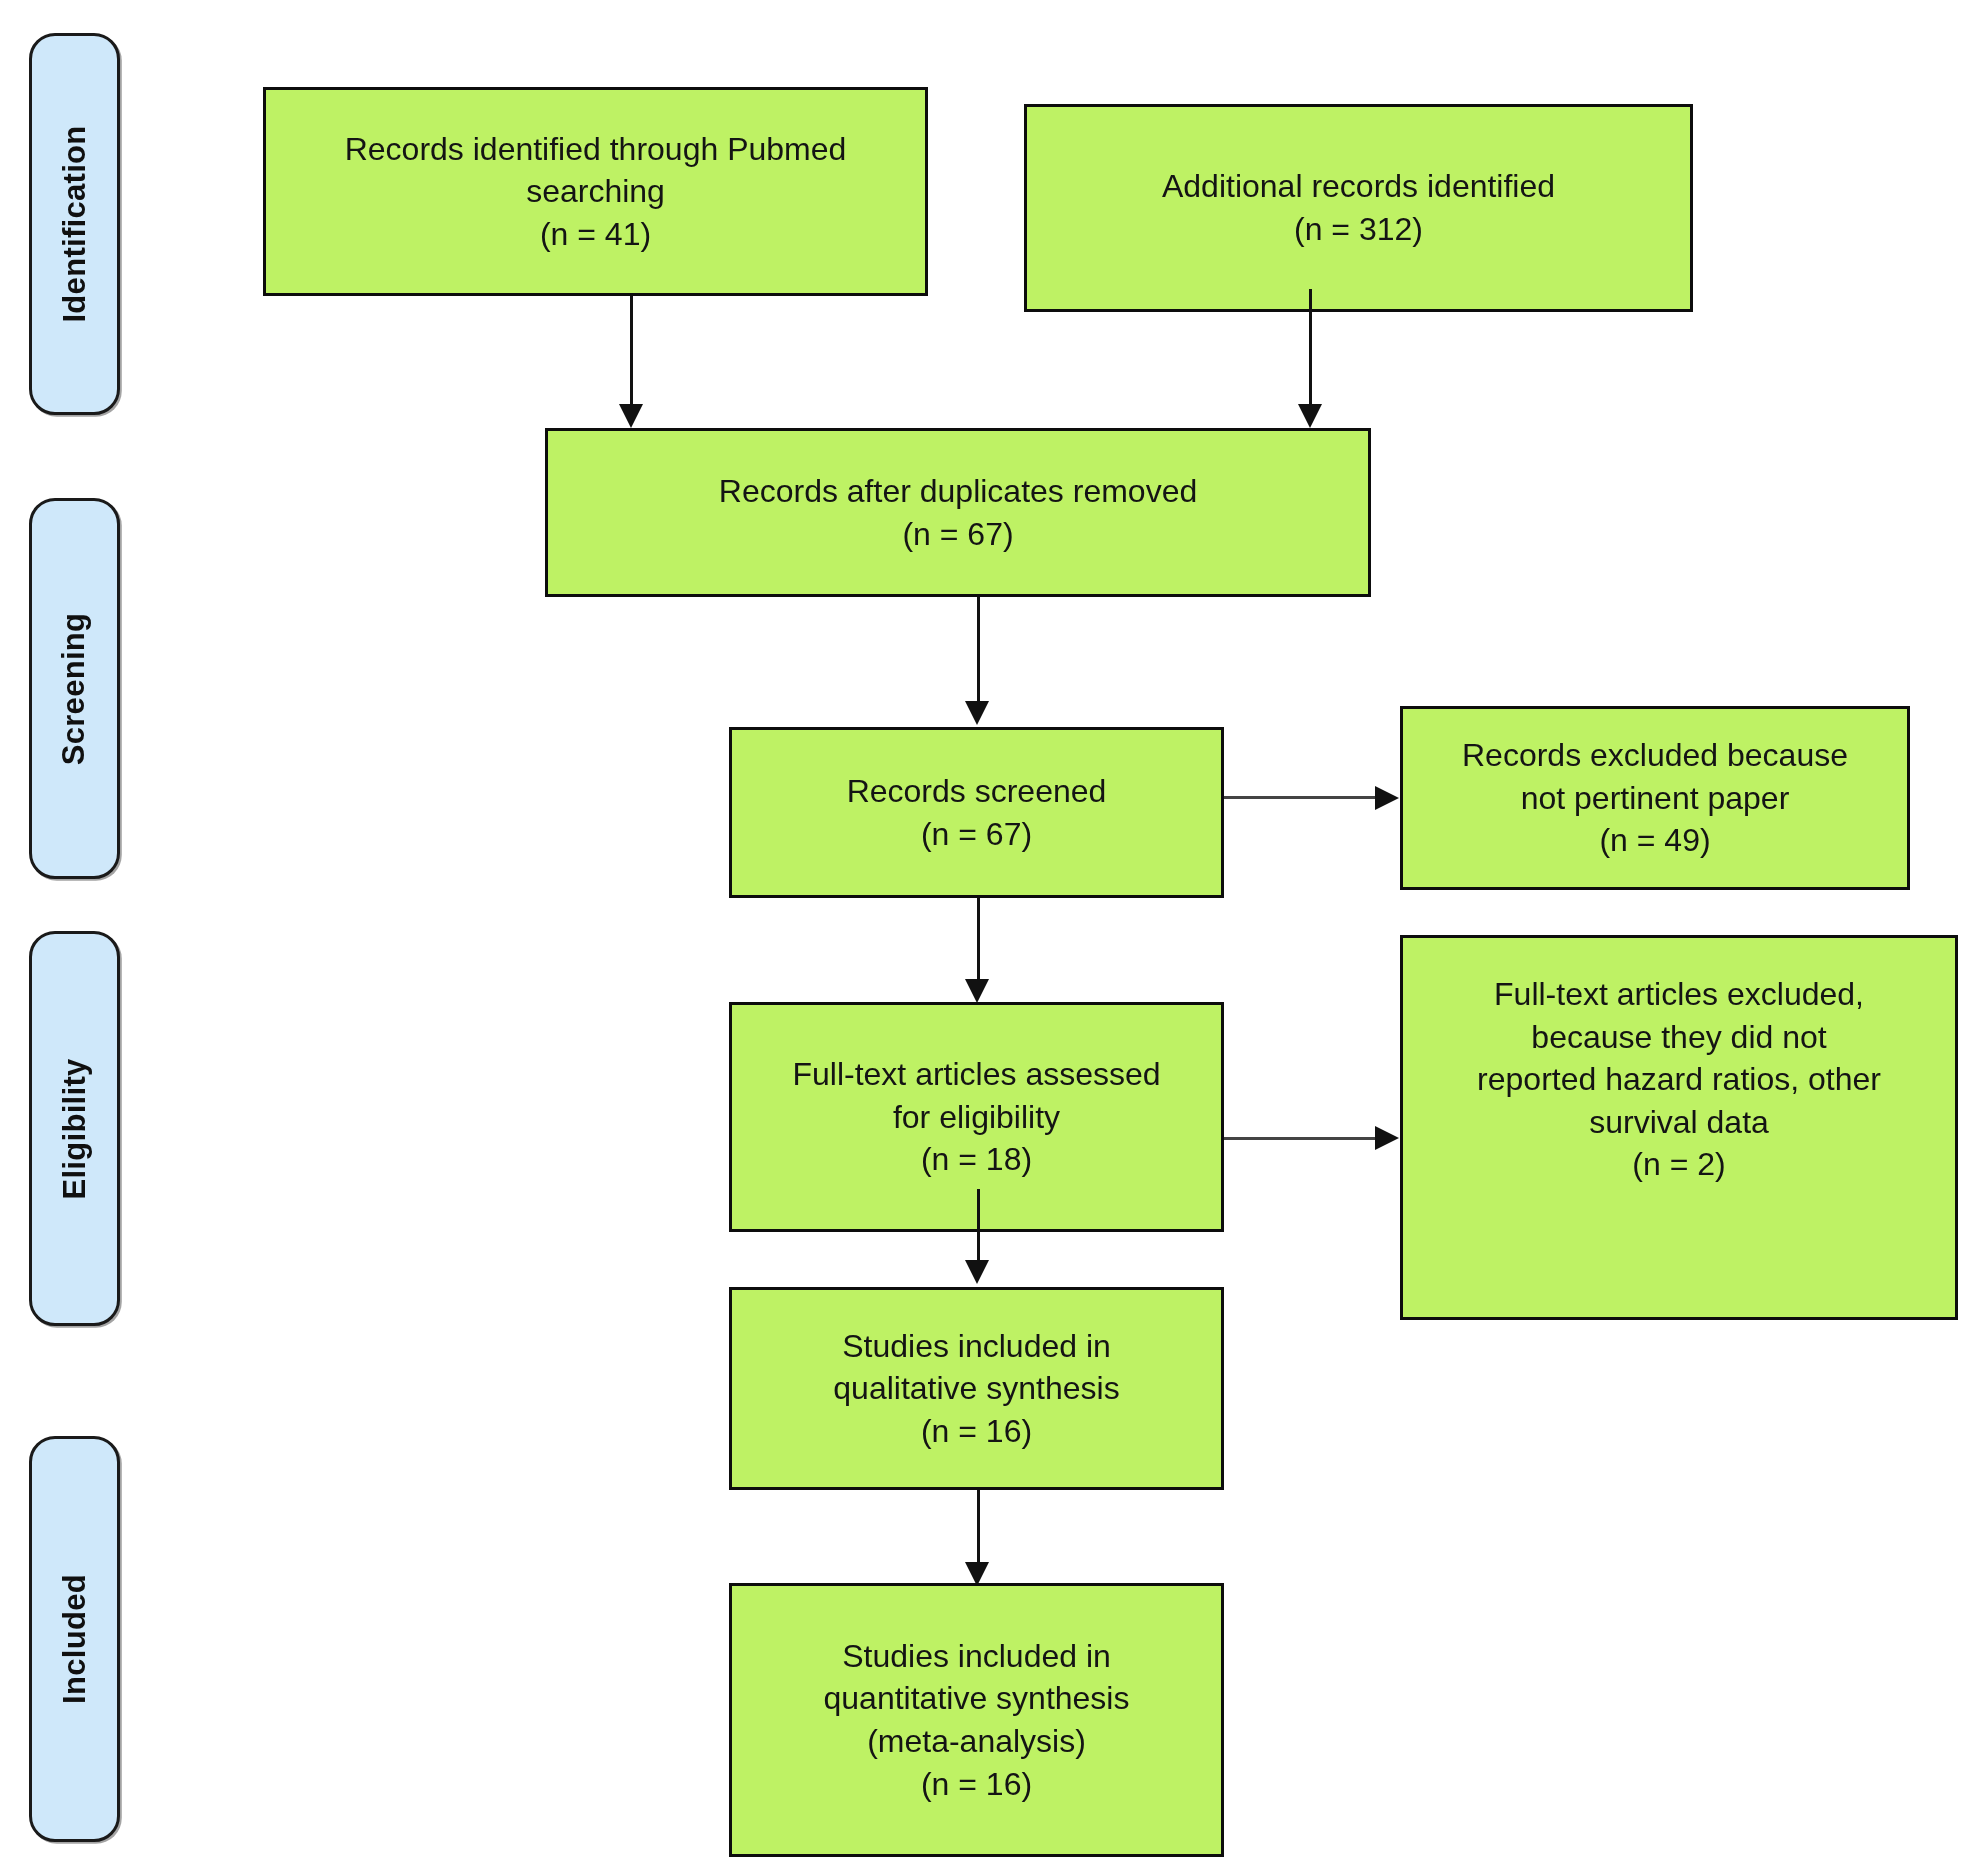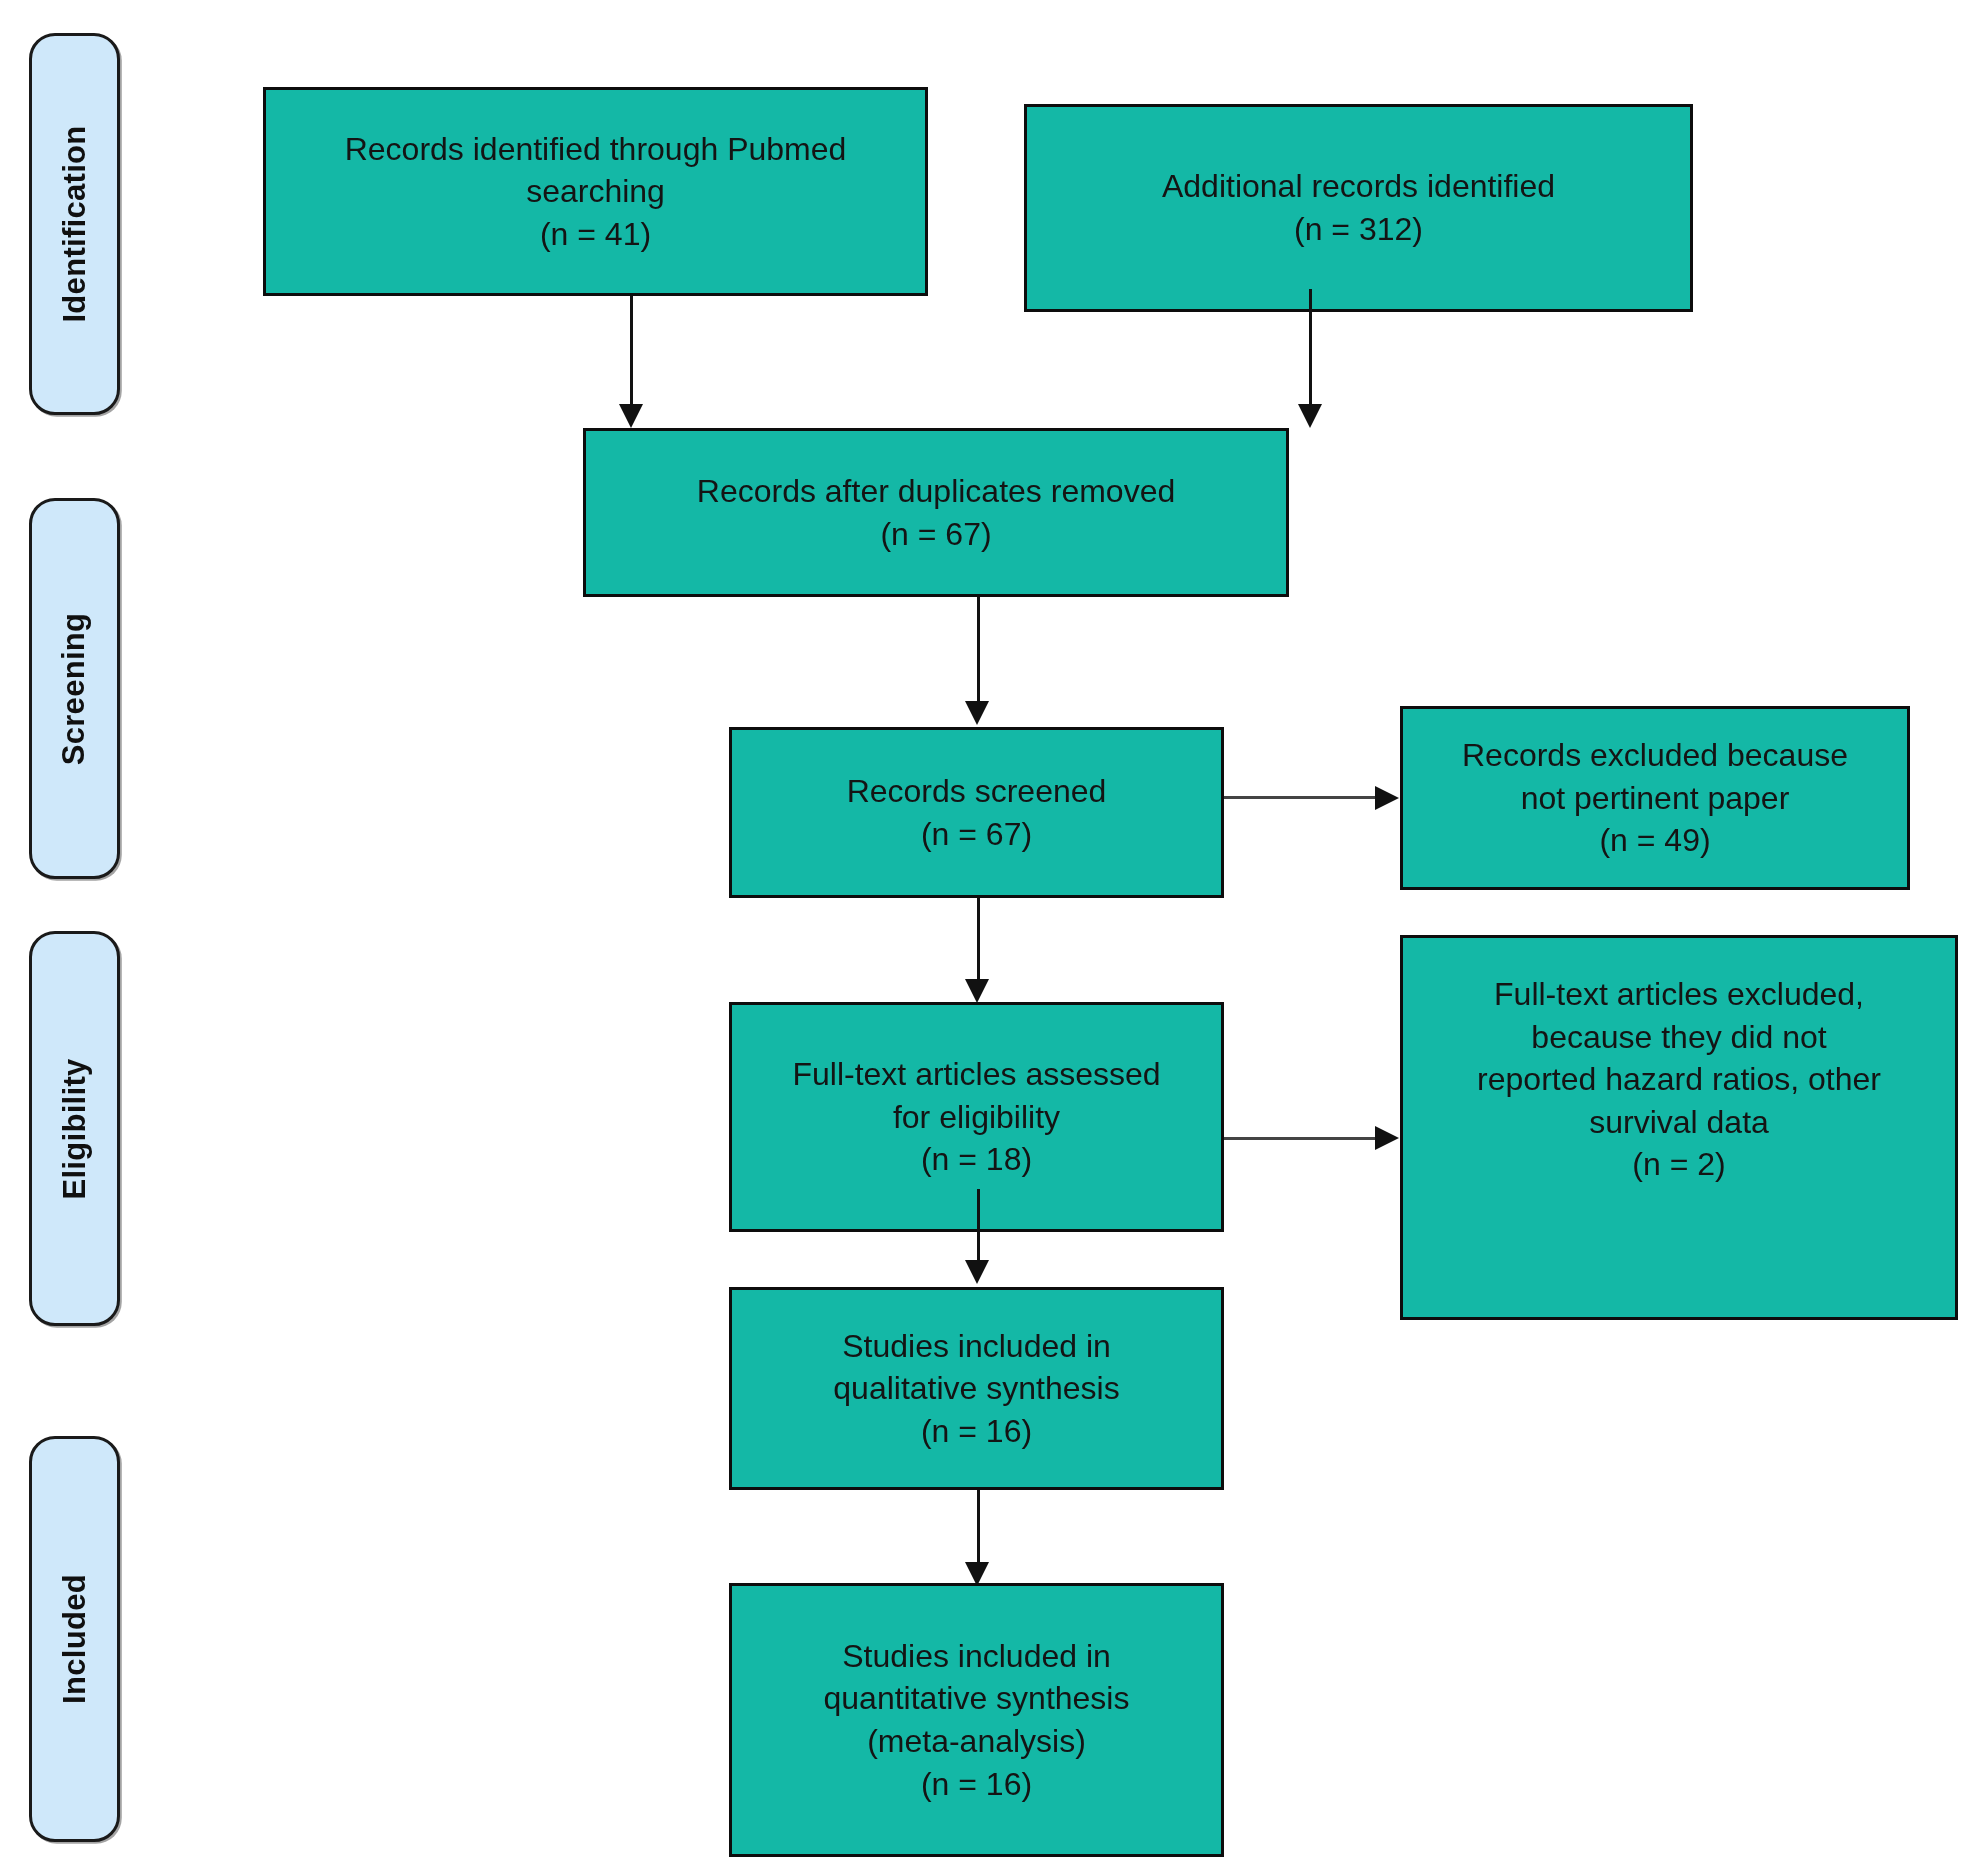--- a/index.html
+++ b/index.html
@@ -37,21 +37,21 @@
     font-weight: bold;
     font-size: 31px;
     letter-spacing: 0.3px;
     color: #101010;
     font-family: "Liberation Sans", sans-serif;
   }
 
   
   .flow-box {
     position: absolute;
-    background: #14b8a6;
+    background: #bef264;
     border: 3.6px solid #0d0d0d;
     box-sizing: border-box;
     display: flex;
     flex-direction: column;
     align-items: center;
     justify-content: center;
     padding: 6px 10.8px;
   }
   .flow-line {
     display: block;
@@ -123,21 +123,21 @@
     <span class="flow-line">Additional records identified</span>
     <span class="flow-line">(n = 312)</span>
   </div>
 
   <div class="v-line" style="left:630px; top:296px; height:111px;"></div>
   <div class="arrow-down" style="left:619px; top:404px;"></div>
 
   <div class="v-line" style="left:1309px; top:289px; height:118px;"></div>
   <div class="arrow-down" style="left:1298px; top:404px;"></div>
 
-  <div class="flow-box" style="left:583px; top:428px; width:706px; height:169px;">
+  <div class="flow-box" style="left:545px; top:428px; width:826px; height:169px;">
     <span class="flow-line">Records after duplicates removed</span>
     <span class="flow-line">(n = 67)</span>
   </div>
 
   <div class="v-line" style="left:977px; top:597px; height:108px;"></div>
   <div class="arrow-down" style="left:965px; top:701px;"></div>
 
   <div class="flow-box" style="left:729px; top:727px; width:495px; height:171px;">
     <span class="flow-line">Records screened</span>
     <span class="flow-line">(n = 67)</span>

